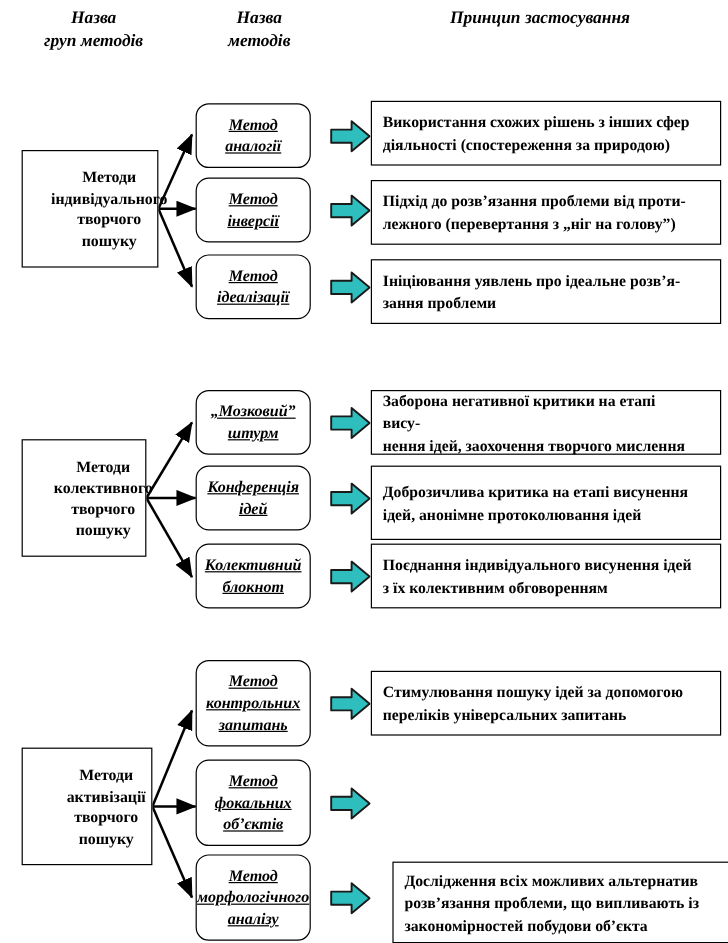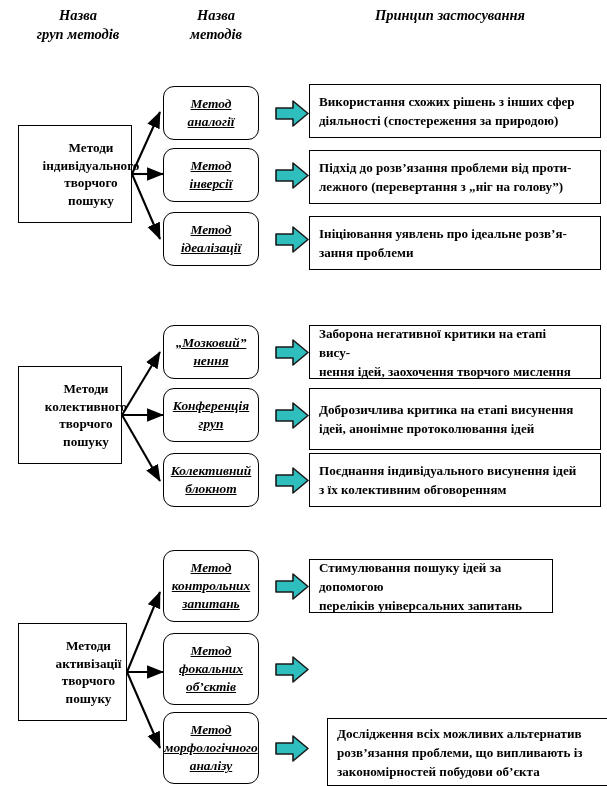--- a/index.html
+++ b/index.html
@@ -167,31 +167,31 @@
   </div>
   <div class="box desc-box" style="left:309px; top:216px; width:292px; height:54px;">Ініціювання уявлень про ідеальне розв’я-
 зання проблеми</div>
 
   <div class="box group-box" style="left:18px;  top:366px; width:104px; height:98px;">Методи
 колективного
 творчого
 пошуку</div>
 
   <div class="box method-box" style="left:163px; top:325px; width:96px; height:54px;">„Мозковий”
-нення</div>
+штурм</div>
   <div class="arrow" style="left:275px; top:338px;">
     <svg viewBox="0 0 34 29">
         <path d="M1,9 L18,9 L18,2 L33,14.5 L18,27 L18,20 L1,20 Z" fill="#2EBEBE" stroke="#1A1A1A" stroke-width="1.6" stroke-linejoin="round"></path>
       </svg>
   </div>
   <div class="box desc-box" style="left:309px; top:325px; width:292px; height:54px;">Заборона негативної критики на етапі вису-
 нення ідей, заохочення творчого мислення</div>
 
   <div class="box method-box" style="left:163px; top:388px; width:96px; height:54px;">Конференція
-груп</div>
+ідей</div>
   <div class="arrow" style="left:275px; top:401px;">
     <svg viewBox="0 0 34 29">
         <path d="M1,9 L18,9 L18,2 L33,14.5 L18,27 L18,20 L1,20 Z" fill="#2EBEBE" stroke="#1A1A1A" stroke-width="1.6" stroke-linejoin="round"></path>
       </svg>
   </div>
   <div class="box desc-box" style="left:309px; top:388px; width:292px; height:62px;">Доброзичлива критика на етапі висунення
 ідей, анонімне протоколювання ідей</div>
 
   <div class="box method-box" style="left:163px; top:453px; width:96px; height:54px;">Колективний
 блокнот</div>
@@ -209,21 +209,21 @@
 пошуку</div>
 
   <div class="box method-box" style="left:163px; top:550px; width:96px; height:72px;">Метод
 контрольних
 запитань</div>
   <div class="arrow" style="left:275px; top:572px;">
     <svg viewBox="0 0 34 29">
         <path d="M1,9 L18,9 L18,2 L33,14.5 L18,27 L18,20 L1,20 Z" fill="#2EBEBE" stroke="#1A1A1A" stroke-width="1.6" stroke-linejoin="round"></path>
       </svg>
   </div>
-  <div class="box desc-box" style="left:309px; top:559px; width:244px; height:54px;">Стимулювання пошуку ідей за допомогою
+  <div class="box desc-box" style="left:309px; top:559px; width:292px; height:54px;">Стимулювання пошуку ідей за допомогою
 переліків універсальних запитань</div>
 
   <div class="box method-box" style="left:163px; top:633px; width:96px; height:72px;">Метод
 фокальних
 об’єктів</div>
   <div class="arrow" style="left:275px; top:655px;">
     <svg viewBox="0 0 34 29">
         <path d="M1,9 L18,9 L18,2 L33,14.5 L18,27 L18,20 L1,20 Z" fill="#2EBEBE" stroke="#1A1A1A" stroke-width="1.6" stroke-linejoin="round"></path>
       </svg>
   </div>

